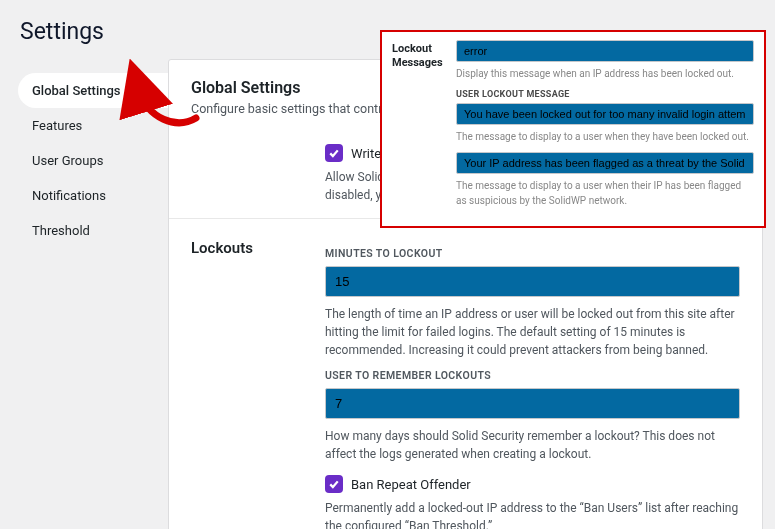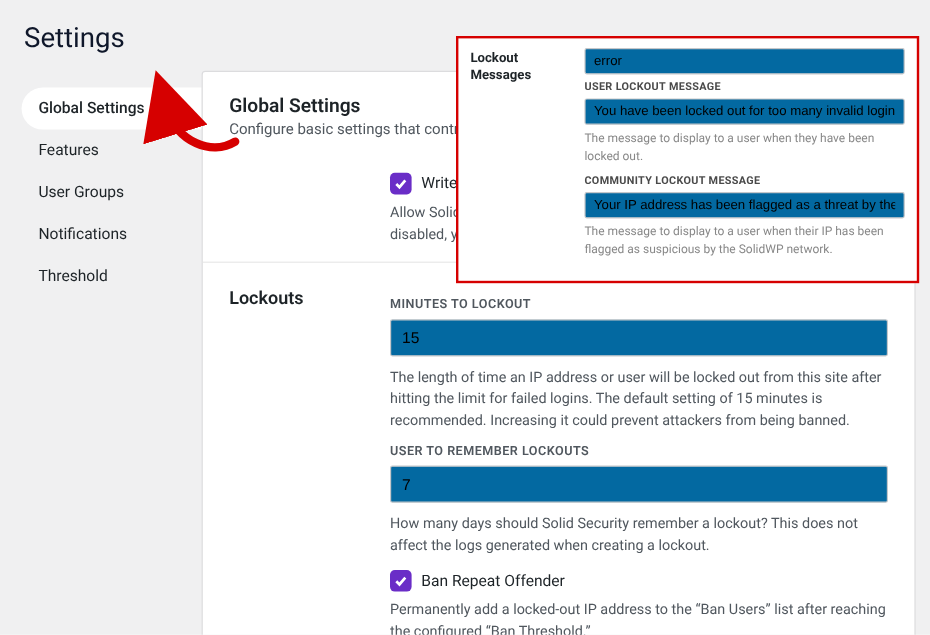--- a/index.html
+++ b/index.html
@@ -117,21 +117,21 @@
   
   .callout {
     position: absolute;
     top: 30px;
     left: 380px;
     width: 386px;
     background: #fff;
     border: 2px solid #d60000;
     padding: 8px 10px 10px 10px;
     display: flex;
-    gap: 33px;
+    gap: 2px;
   }
   .callout-left {
     width: 62px;
     font-size: 11px;
     font-weight: 700;
     line-height: 1.3;
     padding-top: 2px;
   }
   .callout-right { flex:1; }
   .callout .field-label { margin-top: 6px; margin-bottom: 4px; font-size:9px; font-weight:700; letter-spacing:0.3px; color:#4a4a4a;}
@@ -208,26 +208,26 @@
         
       </div>
     </div>
   </main>
 </div>
 
 <div class="callout">
   <div class="callout-left">Lockout Messages</div>
   <div class="callout-right">
     <input class="text-input small" value="error" style="">
+    <div class="help small" style="margin-top:4px">Display this message when an IP address has been locked out.</div>
 
     <div class="field-label">USER LOCKOUT MESSAGE</div>
     <input class="text-input small" value="You have been locked out for too many invalid login attempts." style="">
     <div class="help small" style="margin-top:4px">The message to display to a user when they have been locked out.</div>
 
-    <div class="field-label">COMMUNITY LOCKOUT MESSAGE</div>
     <input class="text-input small" value="Your IP address has been flagged as a threat by the Solid Security network." style="">
     <div class="help small" style="margin-top:4px">The message to display to a user when their IP has been flagged as suspicious by the SolidWP network.</div>
   </div>
 </div>
 
 <div class="arrow">
   <svg viewBox="0 0 90 80">
     <defs>
       <marker id="ah" markerWidth="8" markerHeight="8" refX="3" refY="4" orient="auto">
         <path d="M0,0 L8,4 L0,8 Z" fill="#d60000"></path>

